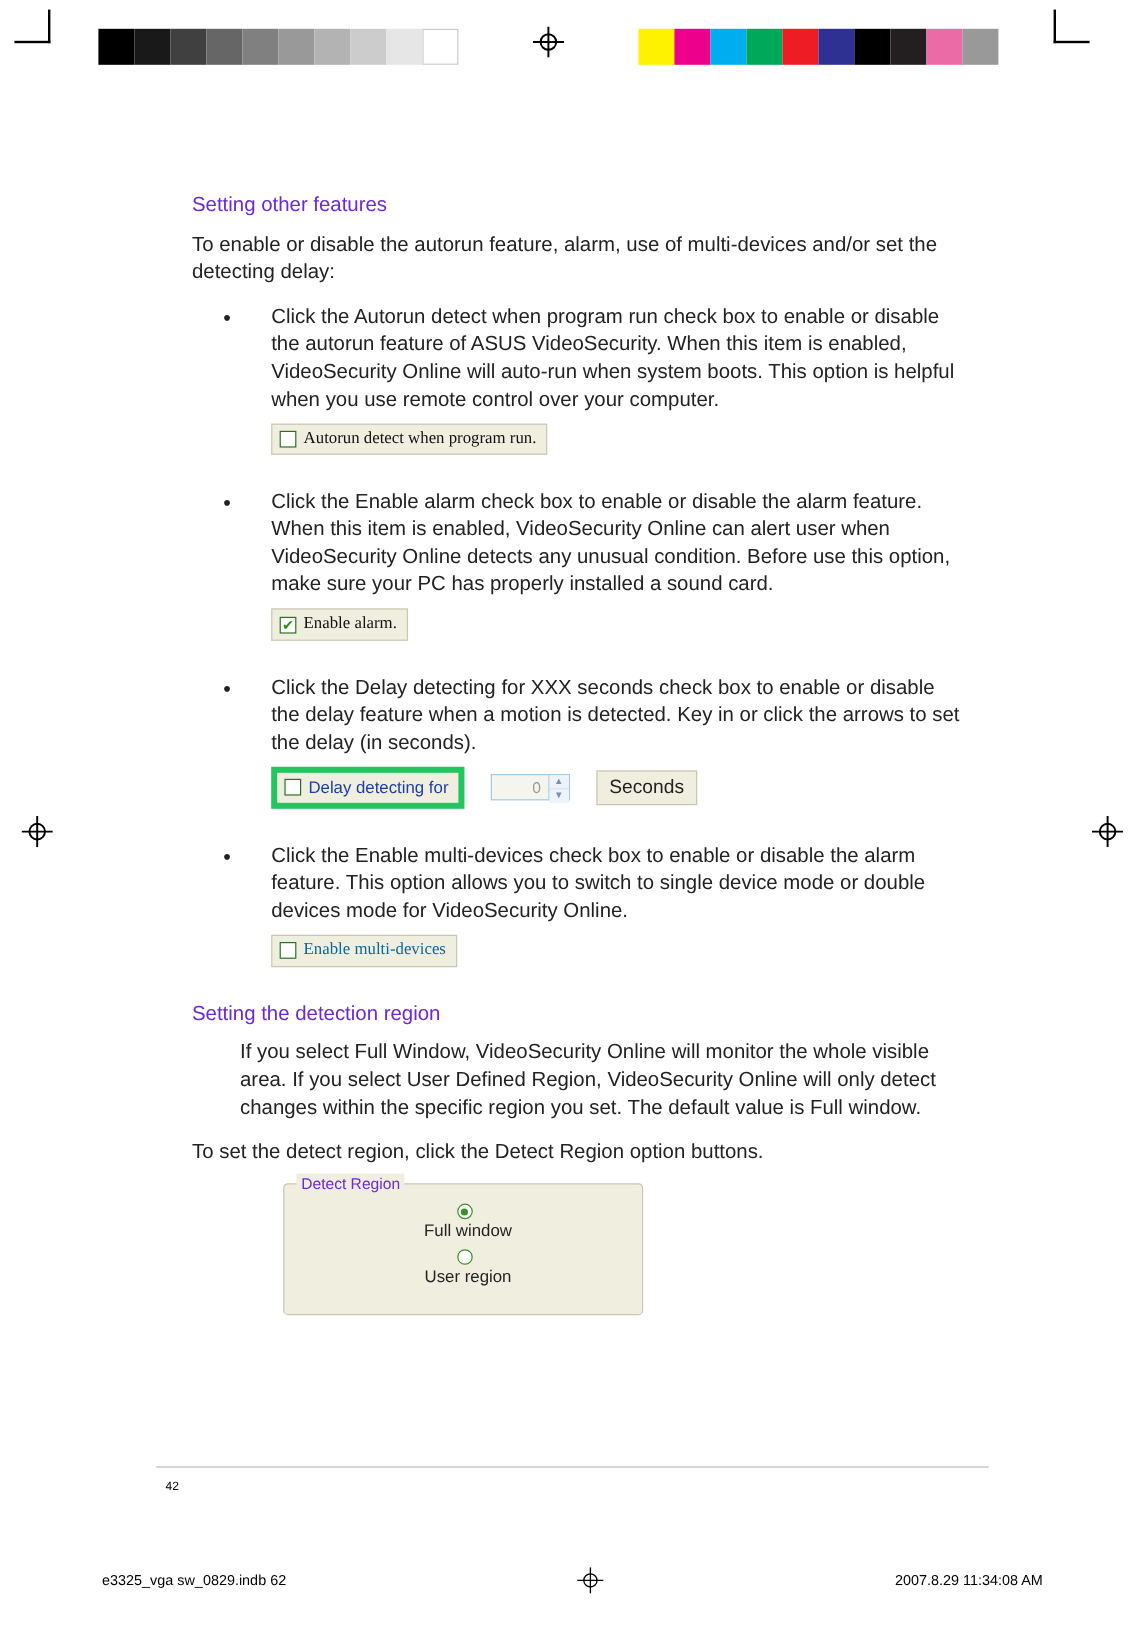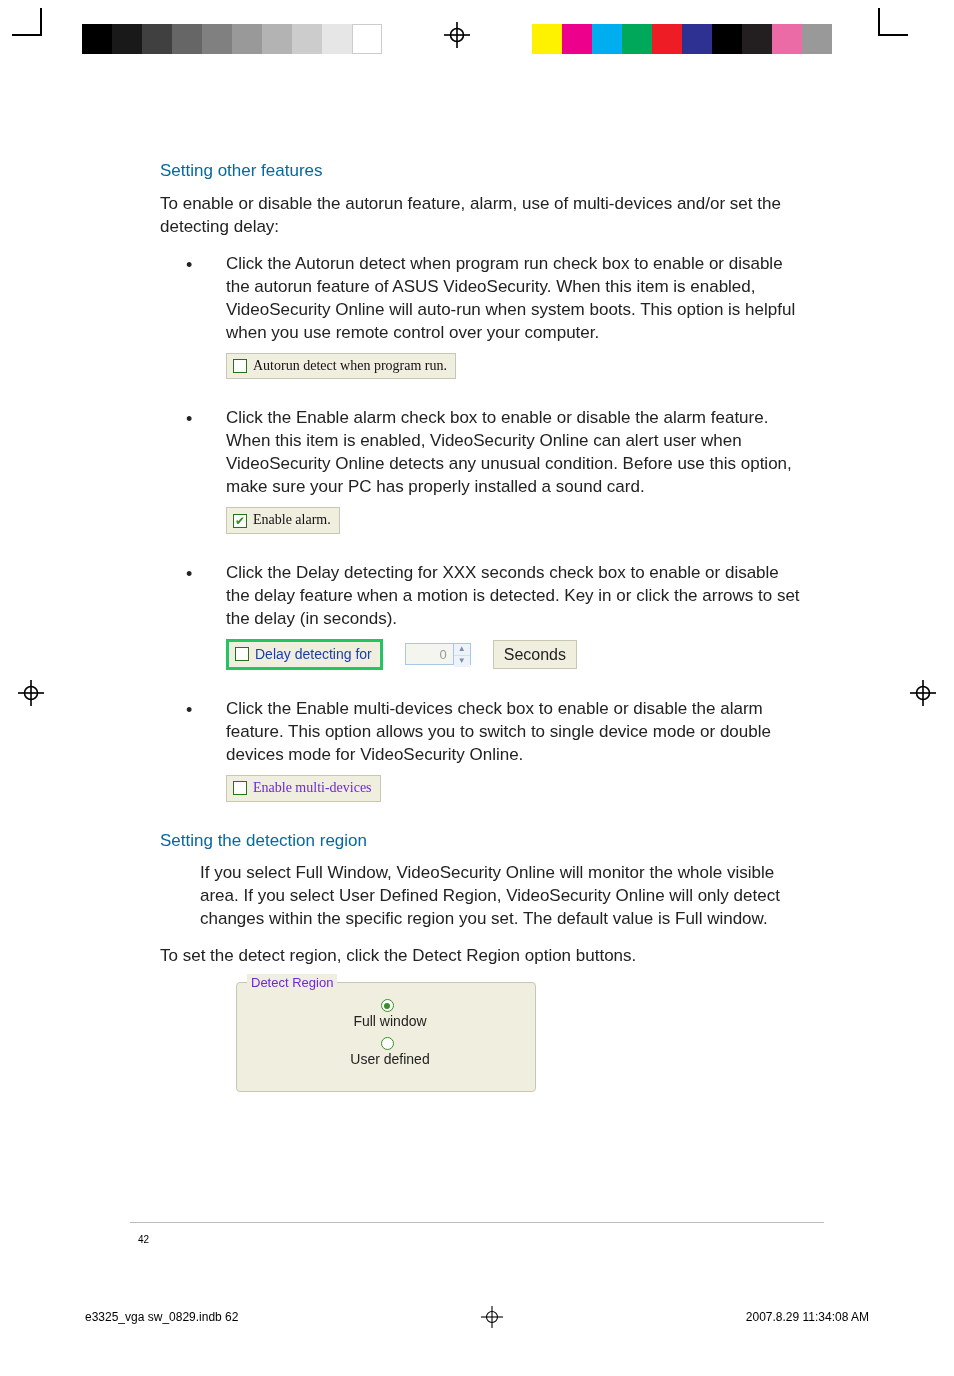--- a/index.html
+++ b/index.html
@@ -39,21 +39,21 @@
   
   .page {
     position: absolute;
     top: 160px;
     left: 160px;
     width: 640px;
     font-size: 17px;
     line-height: 1.35;
     color: #222;
   }
-  .h { font-weight: 400; font-size: 17px; margin-bottom: 10px; color:#0369a1;}
+  .h { font-weight: 400; font-size: 17px; margin-bottom: 10px; color:#6d28d9;}
   .para { margin-bottom: 14px; }
   .bulleted { padding-left: 26px; }
   .bl-item { display:flex; margin-bottom: 10px; }
   .bl-bullet { flex: 0 0 40px; text-align:left; font-size:18px; }
   .bl-body { flex: 1 1 auto; }
   .ui-box {
     display:inline-flex;
     align-items:center;
     background: #f0eedf;
     border: 1px solid #c9c6b4;
@@ -67,21 +67,21 @@
     width:14px; height:14px;
     border:1px solid #2a6f1f;
     background:#fff;
     margin-right:6px;
     display:flex; align-items:center; justify-content:center;
     font-size:12px; color:#2a8f1f; line-height:1;
   }
   .delay-row { display:inline-flex; align-items:center; gap:22px; margin:8px 0 18px 0;}
   .delay-chk {
     display:inline-flex; align-items:center;
-    background:#f0eedf; border:3px solid #22c55e;
+    background:#f0eedf; border:5px solid #22c55e;
     padding:3px 8px 3px 6px;
     font-family:Tahoma,sans-serif; font-size:14px; color:#1a3ea8;
   }
   .spinner {
     display:inline-flex; align-items:stretch;
     border:1px solid #a7c7e7;
     background:#f5f5f0;
     height:22px;
   }
   .spinner .val {
@@ -237,21 +237,21 @@
           </span>
           <span class="sec-label">Seconds</span>
         </div>
       </div>
     </div>
 
     <div class="bl-item">
       <div class="bl-bullet">•</div>
       <div class="bl-body">
         <div>Click the Enable multi-devices check box to enable or disable the alarm feature. This option allows you to switch to single device mode or double devices mode for VideoSecurity Online.</div>
-        <div class="ui-box" style="color:#6d28d9">
+        <div class="ui-box" style="color:#0369a1">
           <span class="ui-check"></span>
           <span>Enable multi-devices</span>
         </div>
       </div>
     </div>
 
   </div>
 
   <div class="h" style="margin-top:6px">Setting the detection region</div>
   <div class="para" style="padding-left:40px">If you select Full Window, VideoSecurity Online will monitor the whole visible area. If you select User Defined Region, VideoSecurity Online will only detect changes within the specific region you set. The default value is Full window.</div>
@@ -260,21 +260,21 @@
   <div class="fieldset">
     <div class="legend">Detect Region</div>
     <div class="radio-row">
       <span class="radio">
           <span class="dot"></span>
         </span>
       <span>Full window</span>
     </div>
     <div class="radio-row">
       <span class="radio"></span>
-      <span>User defined</span>
+      <span>User region</span>
     </div>
   </div>
 
 </div>
 
 <hr class="hr">
 <div class="pagenum">42</div>
 
 <div class="footer-meta">
   <span>e3325_vga sw_0829.indb   62</span>

